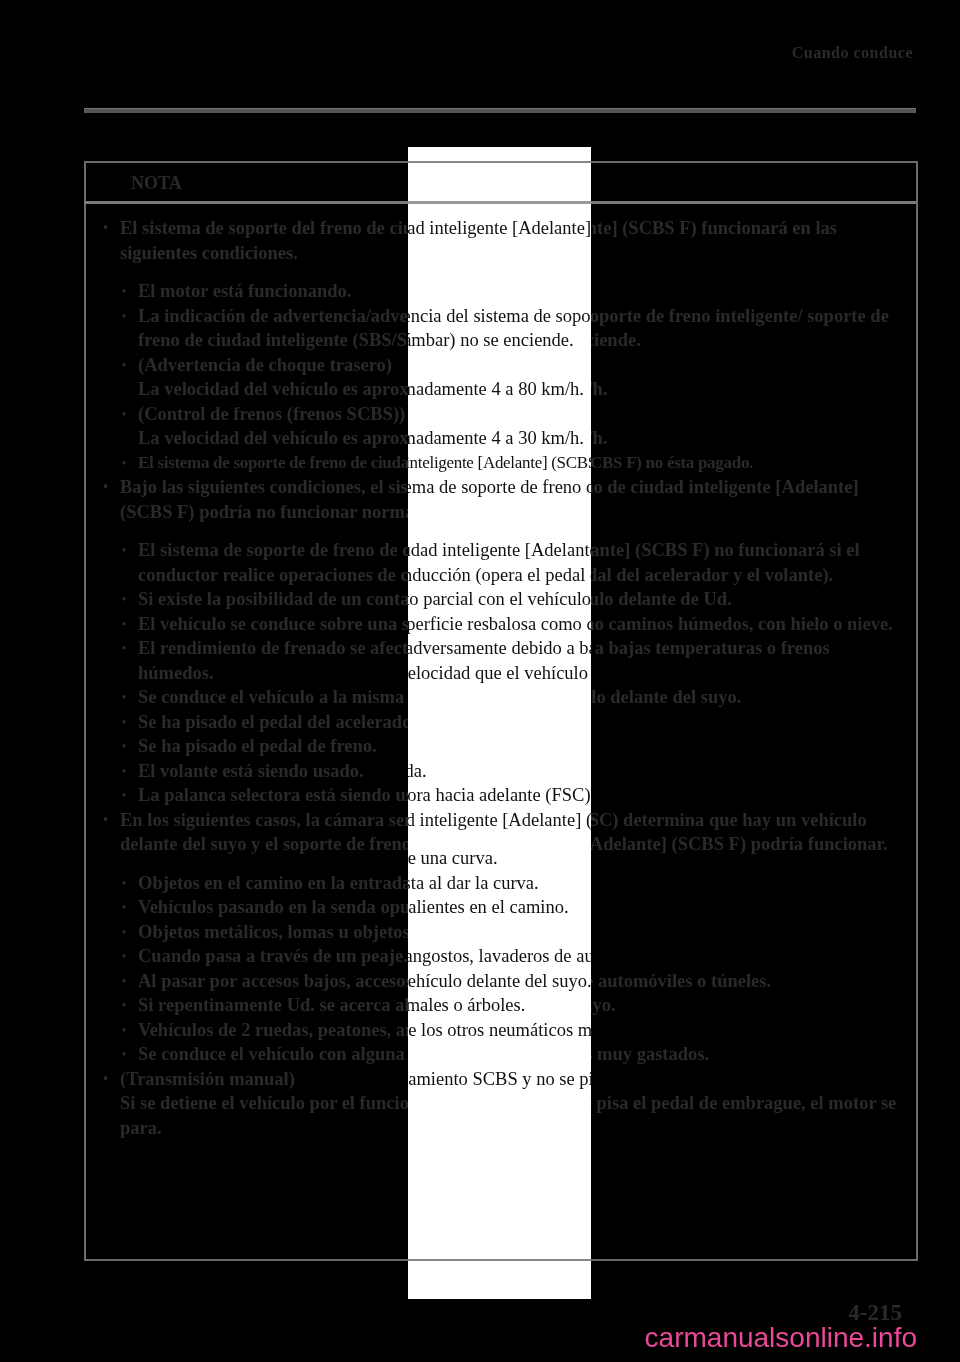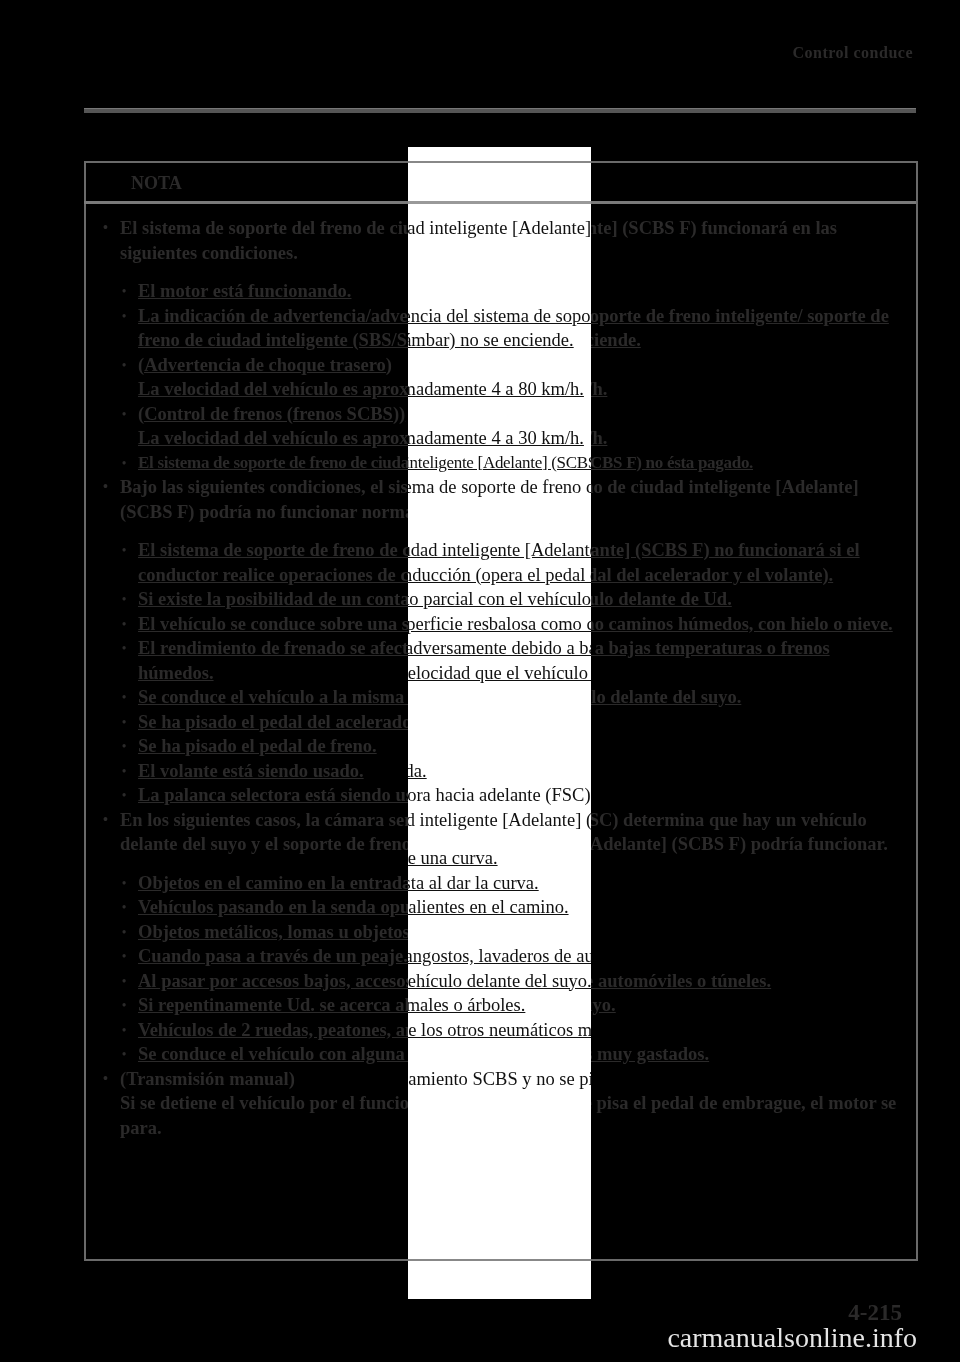--- a/index.html
+++ b/index.html
@@ -11,36 +11,36 @@
   .serif { font-family: "Liberation Serif", "DejaVu Serif", serif; }
   .hdr-sub { position: absolute; right: 47px; top: 44px; font-size: 16px; font-weight: bold; letter-spacing: 0.5px; }
   .hdr-title { position: absolute; right: 47px; top: 62px; font-size: 32px; font-weight: bold; letter-spacing: 1px; }
   .hdr-rule { position: absolute; left: 84px; top: 108px; width: 832px; height: 4px; background: #555; border-top: 1px solid #777; }
   .box { position: absolute; left: 84px; top: 161px; width: 830px; height: 1096px; border: 2px solid #6a6a6a; box-sizing: content-box; }
   .box-title-rule { position: absolute; left: 84px; top: 201px; width: 832px; height: 3px; background: #7a7a7a; }
   .nota { position: absolute; left: 99px; top: 173px; font-size: 18px; font-weight: bold; margin-left: 32px; }
   .content { position: absolute; left: 100px; top: 216px; width: 800px; font-size: 18.5px; line-height: 24.5px; }
   .l1 { position: relative; padding-left: 20px; }
   .l1::before { content: "•"; position: absolute; left: 3px; top: 0; font-size: 14px; }
-  .l2 { position: relative; padding-left: 38px; text-decoration: underline; }
+  .l2 { position: relative; padding-left: 38px; }
   .l2::before { content: "•"; position: absolute; left: 22px; top: 0; font-size: 12px; }
   .gap { height: 14px; }
   .page-num { position: absolute; right: 58px; top: 1300px; font-size: 23px; font-weight: bold; }
-  .watermark { position: absolute; right: 43px; top: 1322px; font-family: Liberation Serif, serif; font-size: 28px; color: #e5e5e5; }
+  .watermark { position: absolute; right: 43px; top: 1322px; font-family: Liberation Sans, sans-serif; font-size: 28px; color: #ec4899; }
   .cont { display: block; }
   .dark .content, .dark .nota, .dark .hdr-sub, .dark .hdr-title, .dark .page-num { font-weight: bold; }
   .light .content { font-weight: normal; }
   .light .content .b { font-weight: bold; }
   .dark .content .b { font-weight: bold; }
 </style>
 </head>
 <body>
 
 <div class="layer dark serif">
-  <div class="hdr-sub">Control conduce</div>
+  <div class="hdr-sub">Cuando conduce</div>
   <div class="hdr-rule"></div>
   <div class="box"></div>
   <div class="box-title-rule"></div>
   <div class="nota">NOTA</div>
   <div class="content">
     <div class="l1">El sistema de soporte del freno de ciudad inteligente [Adelante] (SCBS F) funcionará en las siguientes condiciones.</div>
     <div class="gap"></div>
     <div class="l2">El motor está funcionando.</div>
     <div class="l2">La indicación de advertencia/advertencia del sistema de soporte de freno inteligente/ soporte de freno de ciudad inteligente (SBS/SCBS) (ámbar) no se enciende.</div>
     <div class="l2">

